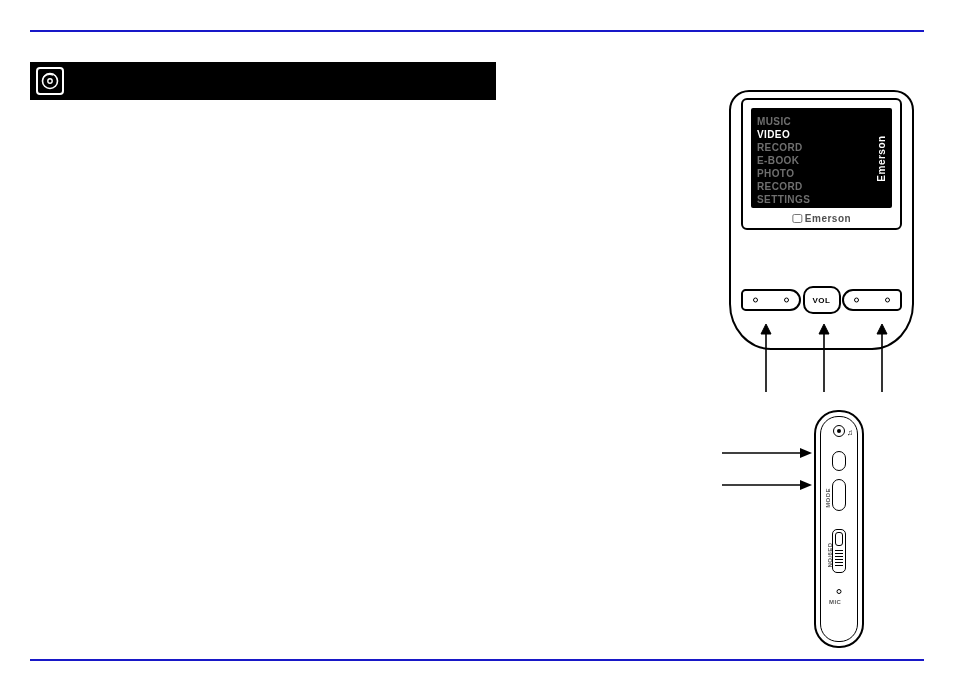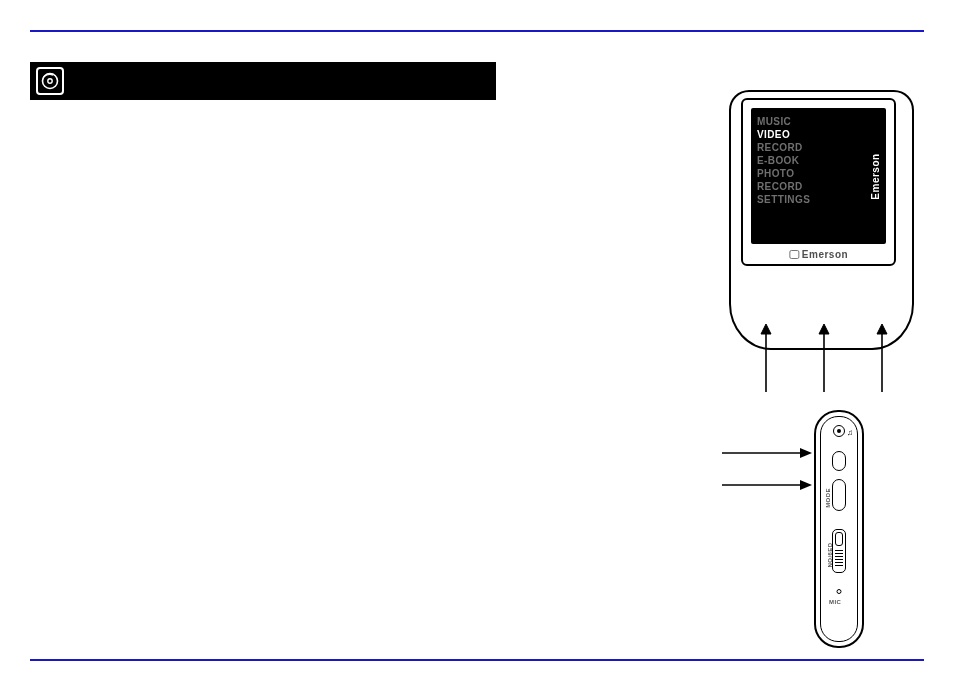--- a/index.html
+++ b/index.html
@@ -7,21 +7,21 @@
   .page{position:absolute;left:30px;right:30px;top:30px;bottom:30px}
   .hr{height:0;border-top:2px solid #1818c8}
   .hr.top{margin-top:0}
   .hr.bot{position:absolute;left:0;right:0;bottom:0}
   
   .sec-header{margin-top:30px;width:466px;height:38px;background:#000;display:flex;align-items:center;gap:10px;padding-left:6px}
   .sec-icon{width:28px;height:28px;border:2px solid #fff;border-radius:4px;display:flex;align-items:center;justify-content:center}
   .sec-title{color:#fff;font-size:20px;font-weight:700;letter-spacing:1px}
   
   .device-front{position:absolute;right:10px;top:60px;width:185px;height:260px;border:2.5px solid #000;border-radius:20px 20px 42px 42px/20px 20px 46px 46px}
-  .df-inner{position:absolute;left:10px;right:16px;top:6px;height:168px;border:2px solid #000;border-radius:6px}
+  .df-inner{position:absolute;left:10px;right:10px;top:6px;height:132px;border:2px solid #000;border-radius:6px}
   .screen{position:absolute;left:8px;right:8px;top:8px;bottom:20px;background:#000;border-radius:2px;display:flex}
   .menu{flex:1;padding:8px 6px;display:flex;flex-direction:column;gap:1px}
   .menu span{color:#6f6f6f;font-size:10px;font-weight:700;letter-spacing:.4px;line-height:12px}
   .menu span.sel{color:#fff}
   .side-label{width:22px;display:flex;align-items:center;justify-content:center}
   .side-label .txt{color:#fff;font-size:10px;font-weight:700;transform:rotate(-90deg);white-space:nowrap;letter-spacing:.5px}
   .badge{position:absolute;left:50%;transform:translateX(-50%);bottom:4px;color:#4f4f4f;font-size:10px;font-weight:700;letter-spacing:.5px;display:flex;align-items:center;gap:3px}
   .badge .bx{width:10px;height:9px;border:1.4px solid #777;border-radius:2px;position:relative}
   .ctrl{position:absolute;left:10px;right:10px;top:188px;height:44px}
   .btnrow{position:absolute;left:0;right:0;top:6px;display:flex;justify-content:space-between;align-items:center}
@@ -79,20 +79,29 @@
           </div>
         <div class="side-label">
           <span class="txt">Emerson</span>
         </div>
       </div>
       <div class="badge">
         <span class="bx"></span>
         <span>Emerson</span>
       </div>
     </div>
+    <div class="ctrl">
+      <div class="btnrow">
+        <div class="pill l"></div>
+        <div class="vol">
+            <span>VOL</span>
+          </div>
+        <div class="pill r"></div>
+      </div>
+    </div>
 
     <svg class="ar" style="left:28px;top:232px" width="14" height="68">
         <line x1="7" y1="68" x2="7" y2="8" stroke="#000" stroke-width="1.6"></line>
         <polygon points="7,0 2,10 12,10"></polygon>
       </svg>
     <svg class="ar" style="left:86px;top:232px" width="14" height="68">
         <line x1="7" y1="68" x2="7" y2="8" stroke="#000" stroke-width="1.6"></line>
         <polygon points="7,0 2,10 12,10"></polygon>
       </svg>
     <svg class="ar" style="left:144px;top:232px" width="14" height="68">

